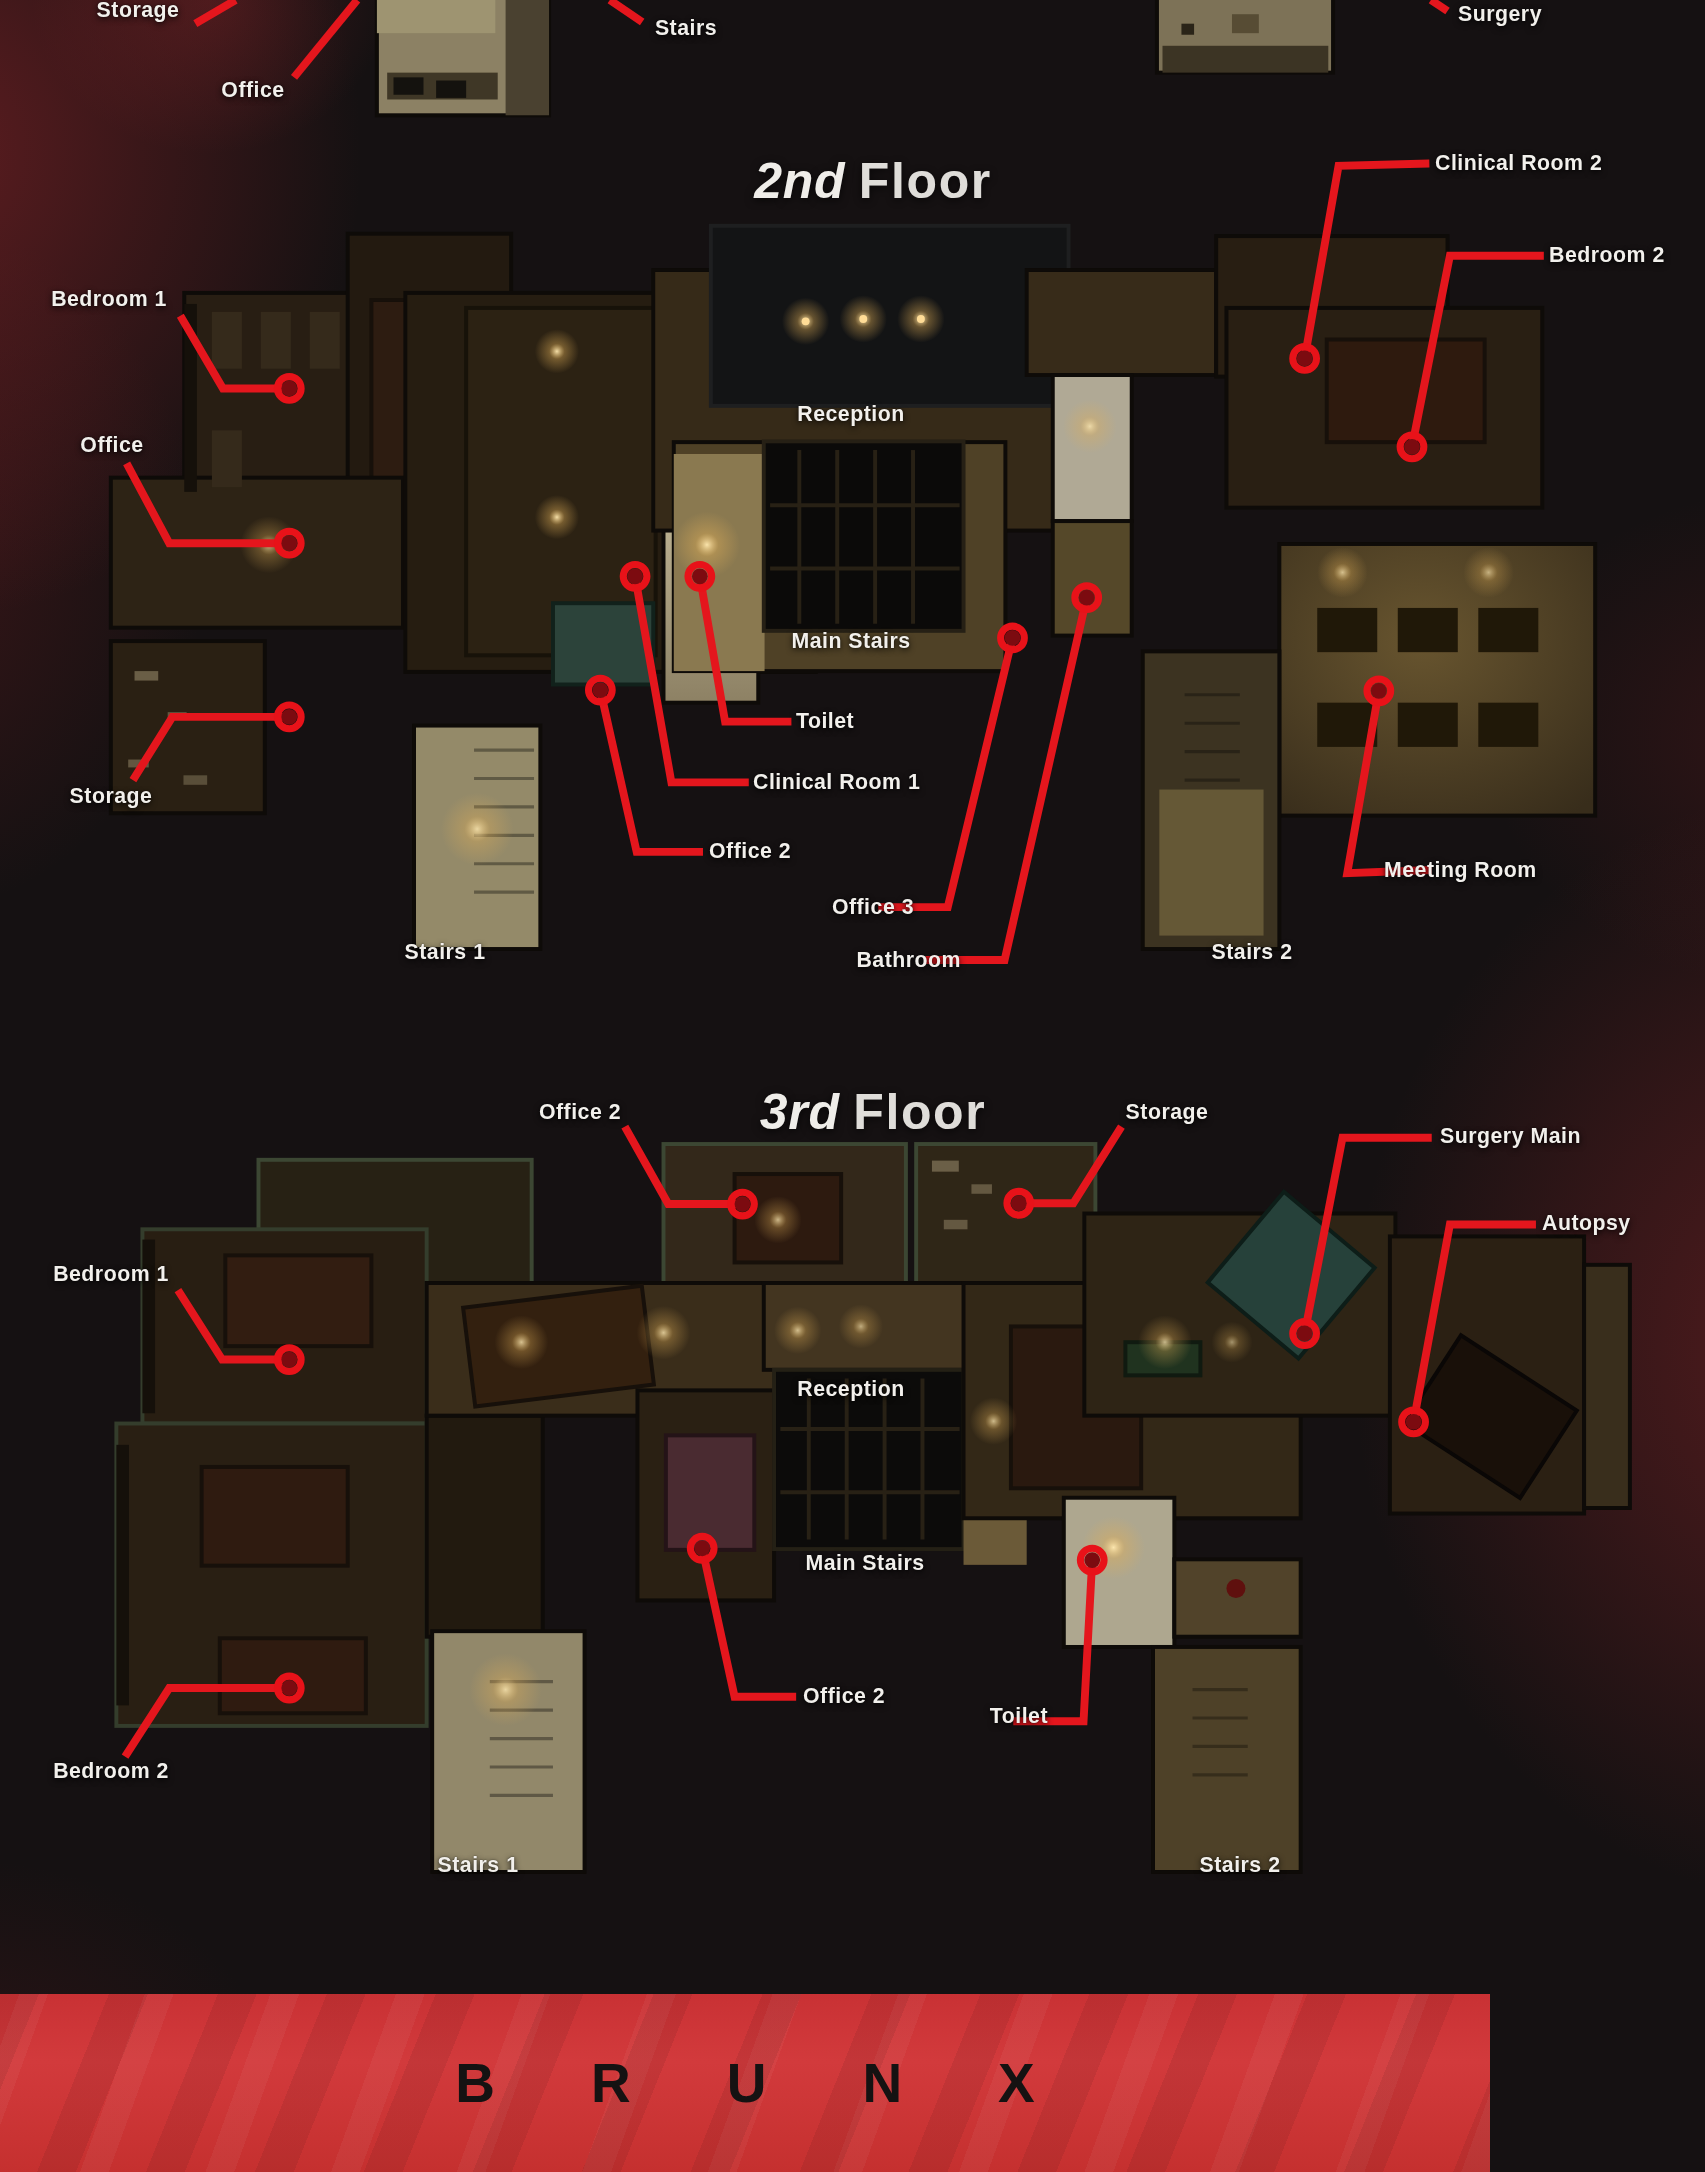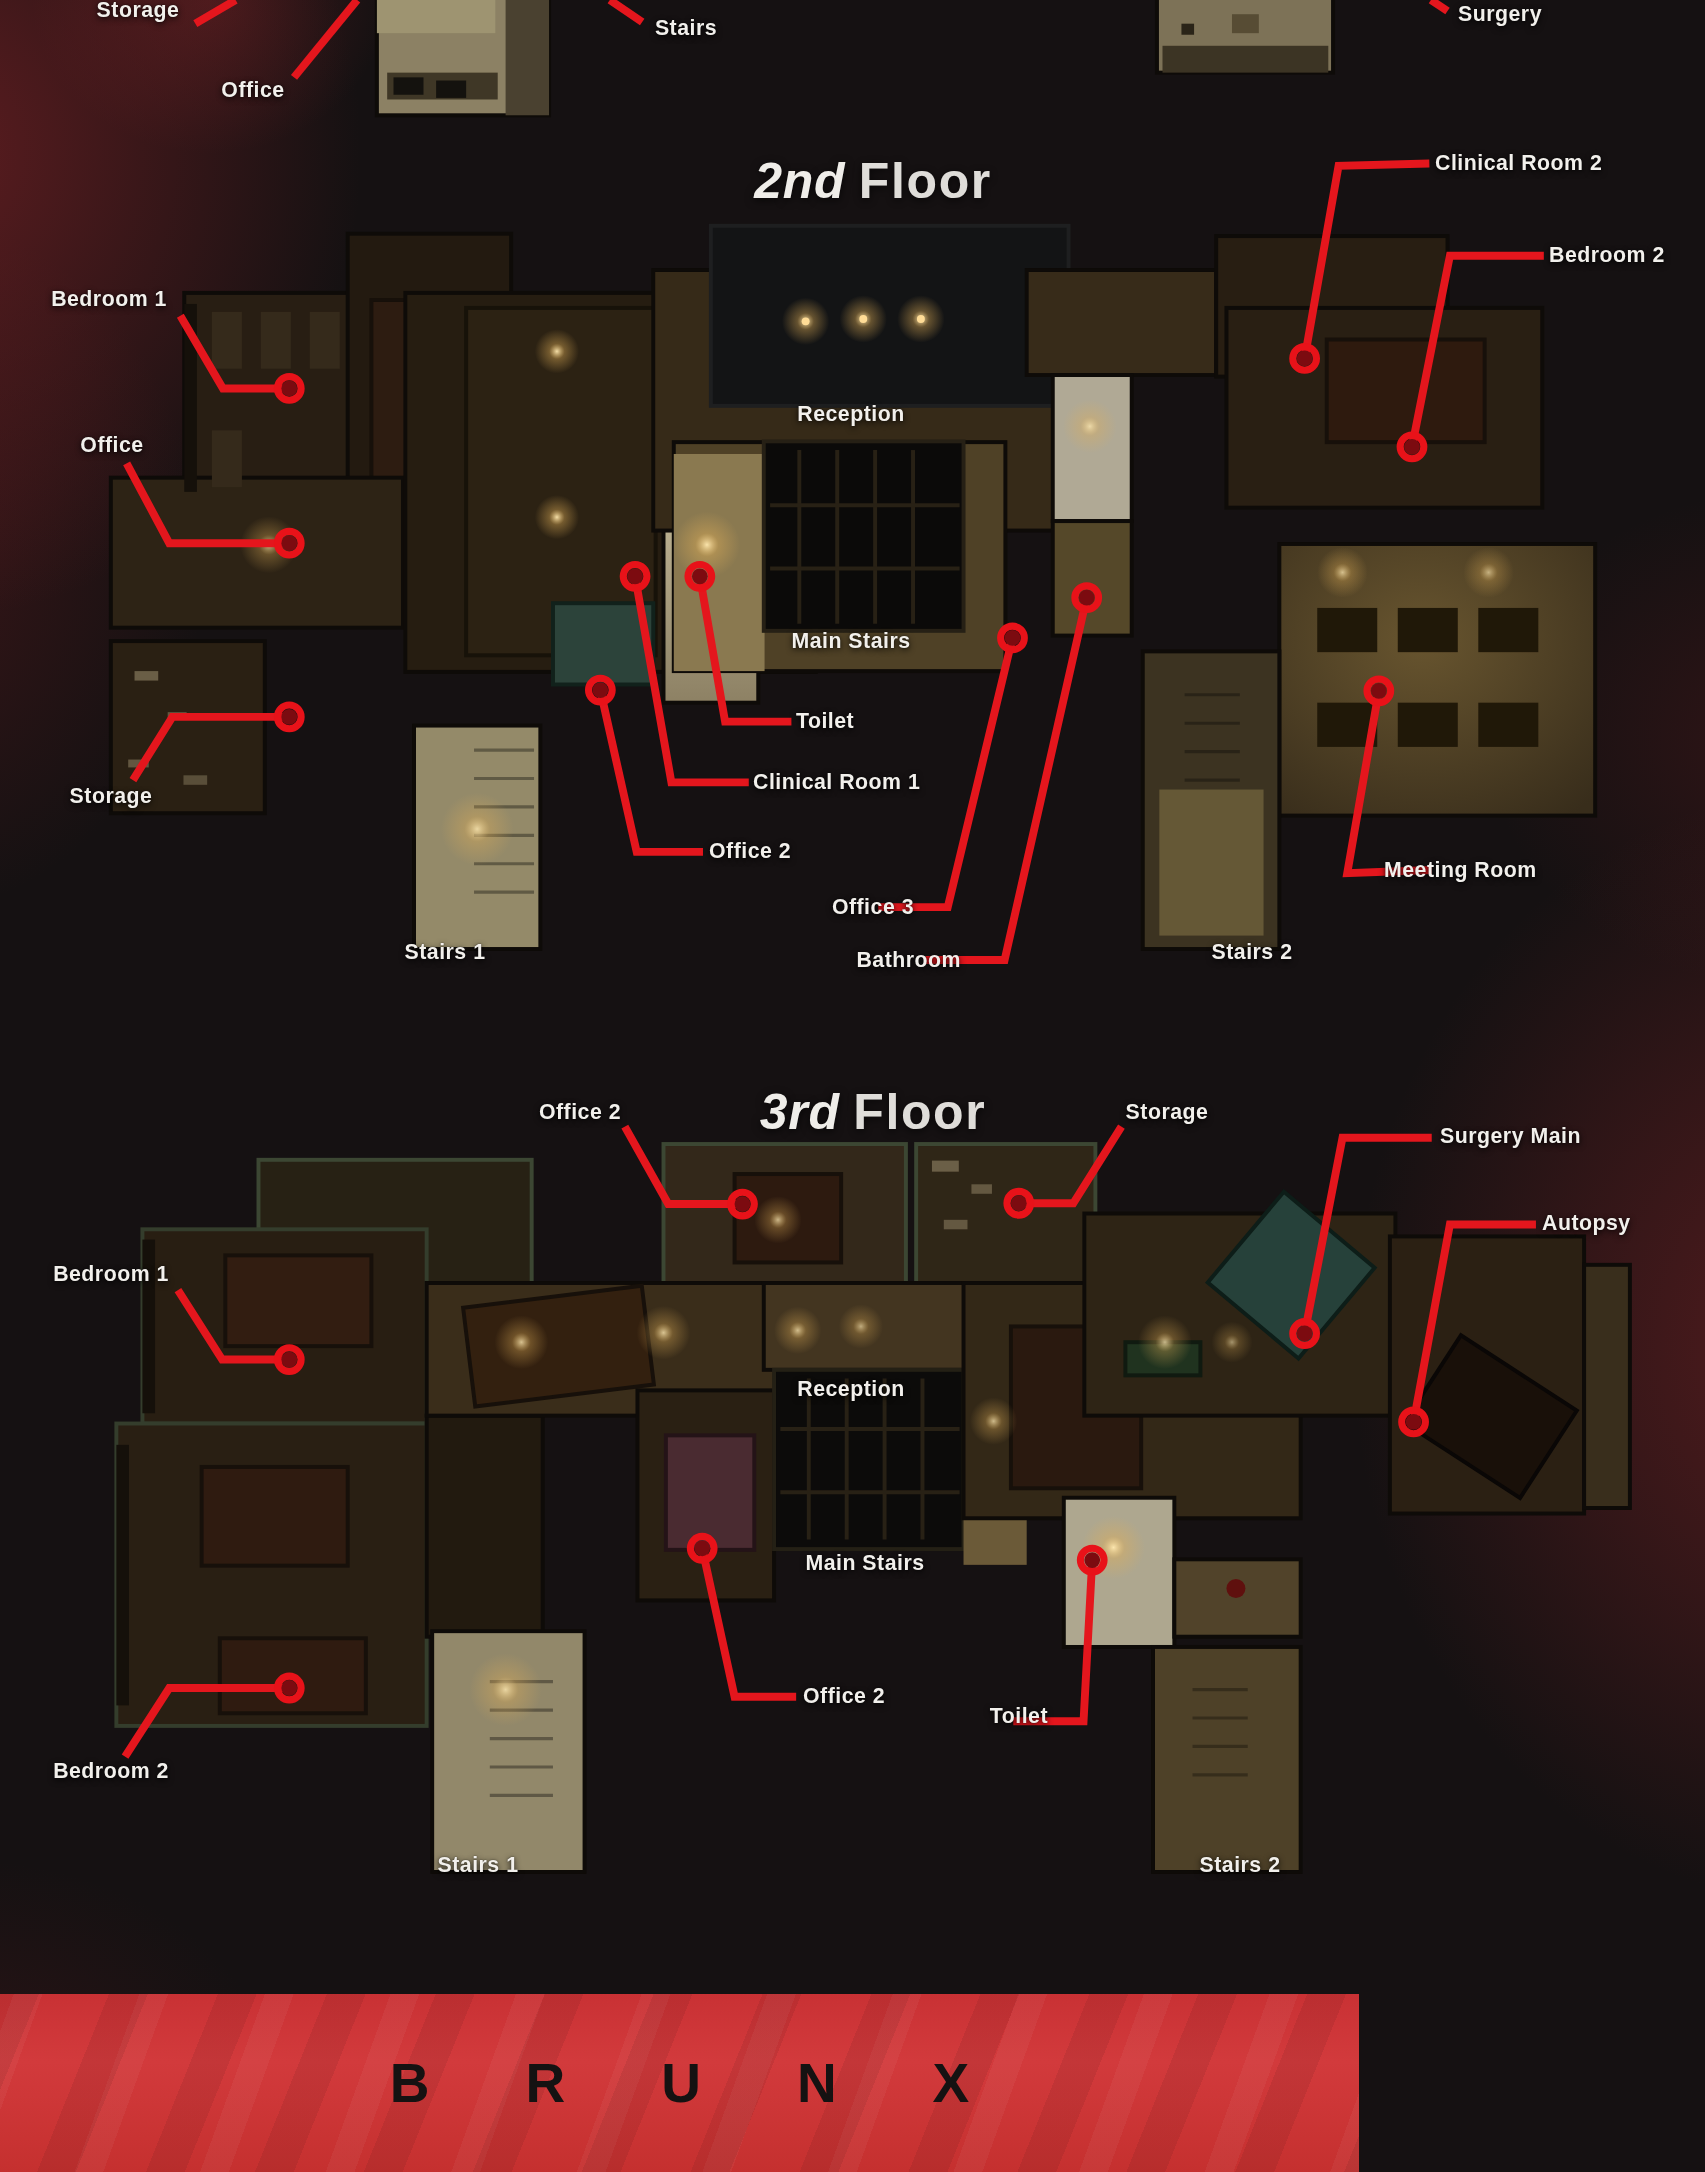--- a/index.html
+++ b/index.html
@@ -28,21 +28,21 @@
   
   .floor-title{
     position:absolute;transform:translateX(-50%);
     display:flex;gap:13.4px;align-items:baseline;white-space:nowrap;
     color:#efede9;text-shadow:0 1.6px 8px rgba(0,0,0,.7);
   }
   .floor-title .t-bold{font-size:50px;font-weight:800;letter-spacing:0.8px;font-style:italic;}
   .floor-title .t-light{font-size:50px;font-weight:700;opacity:.93;letter-spacing:1.6px;}
   
   .banner{
-    position:absolute;left:0;bottom:0;width:1359px;height:178px;
+    position:absolute;left:0;bottom:0;width:1490px;height:178px;
     background:
       repeating-linear-gradient(112deg, rgba(0,0,0,.07) 0 36px, rgba(0,0,0,0) 36px 101px),
       repeating-linear-gradient(-70deg, rgba(255,255,255,.045) 0 27px, rgba(255,255,255,0) 27px 118px),
       linear-gradient(180deg,#c93134 0%,#d23a3c 38%,#c5302f 100%);
     display:flex;align-items:center;justify-content:center;gap:186px;
   }
   .brand-bold{font-size:55px;font-weight:800;letter-spacing:96px;margin-right:-96px;color:#151212;}
   .brand-light{font-size:55px;font-weight:100;letter-spacing:99px;margin-right:-99px;color:#1d1717;}
 </style>
 </head>

